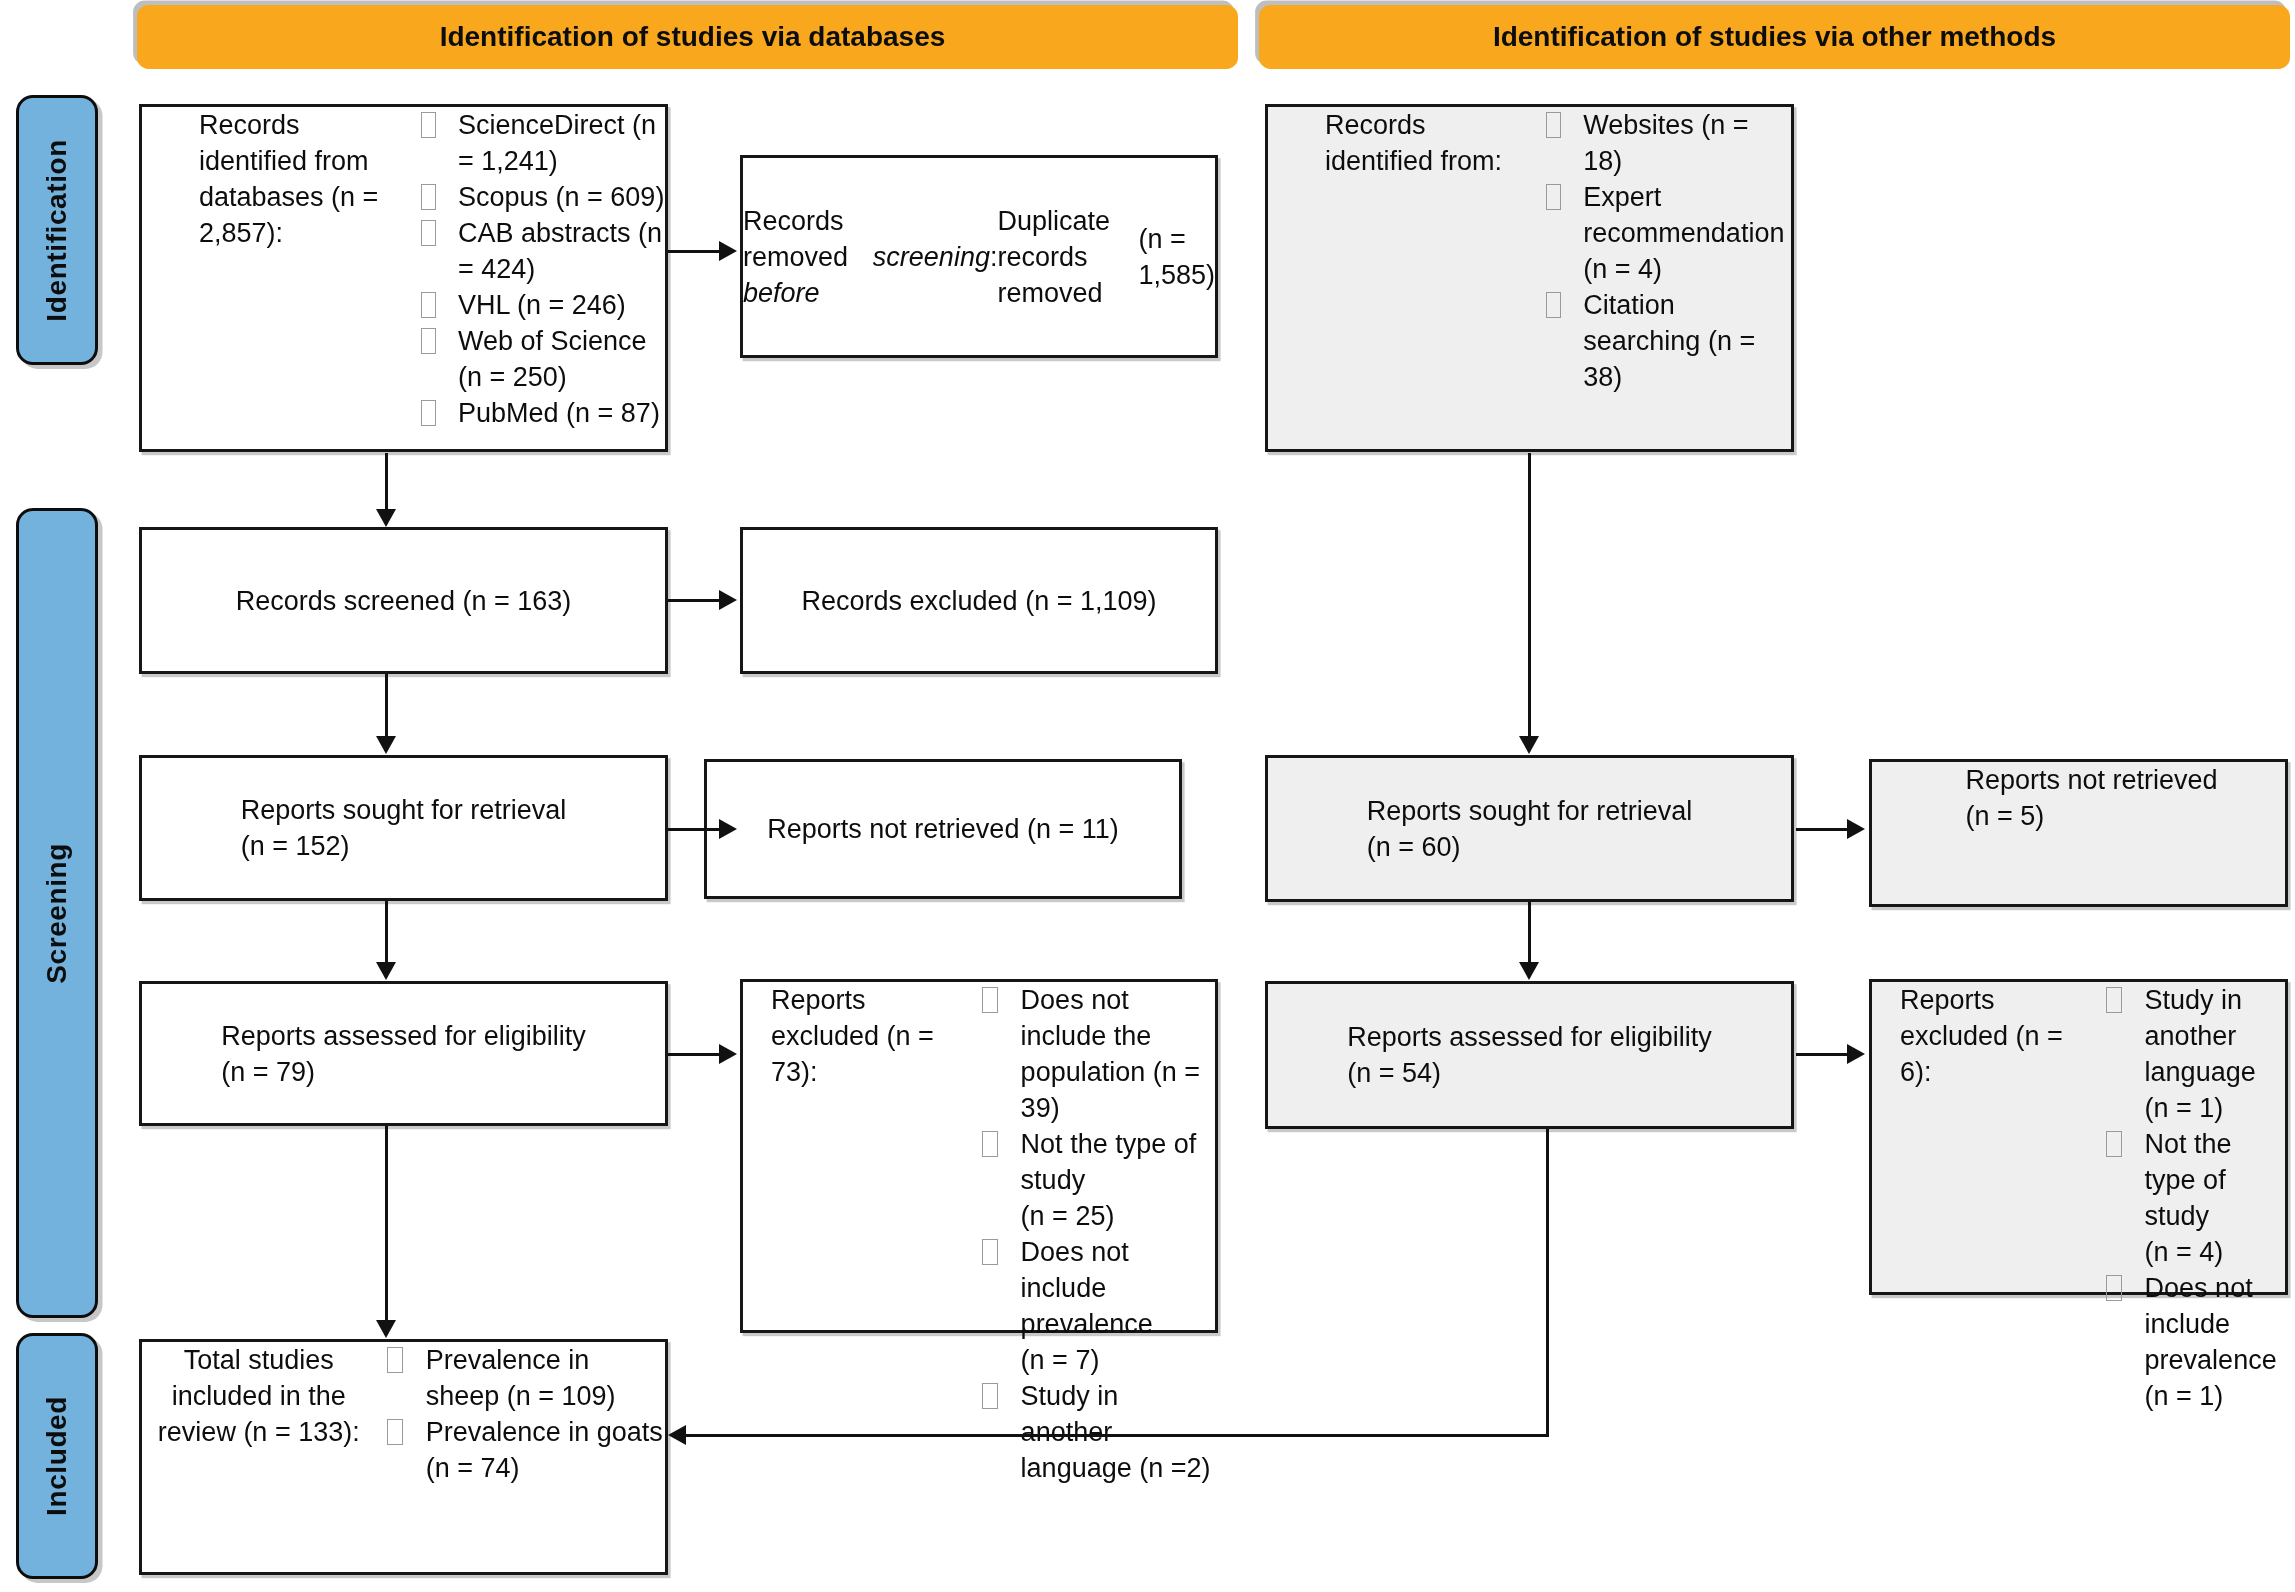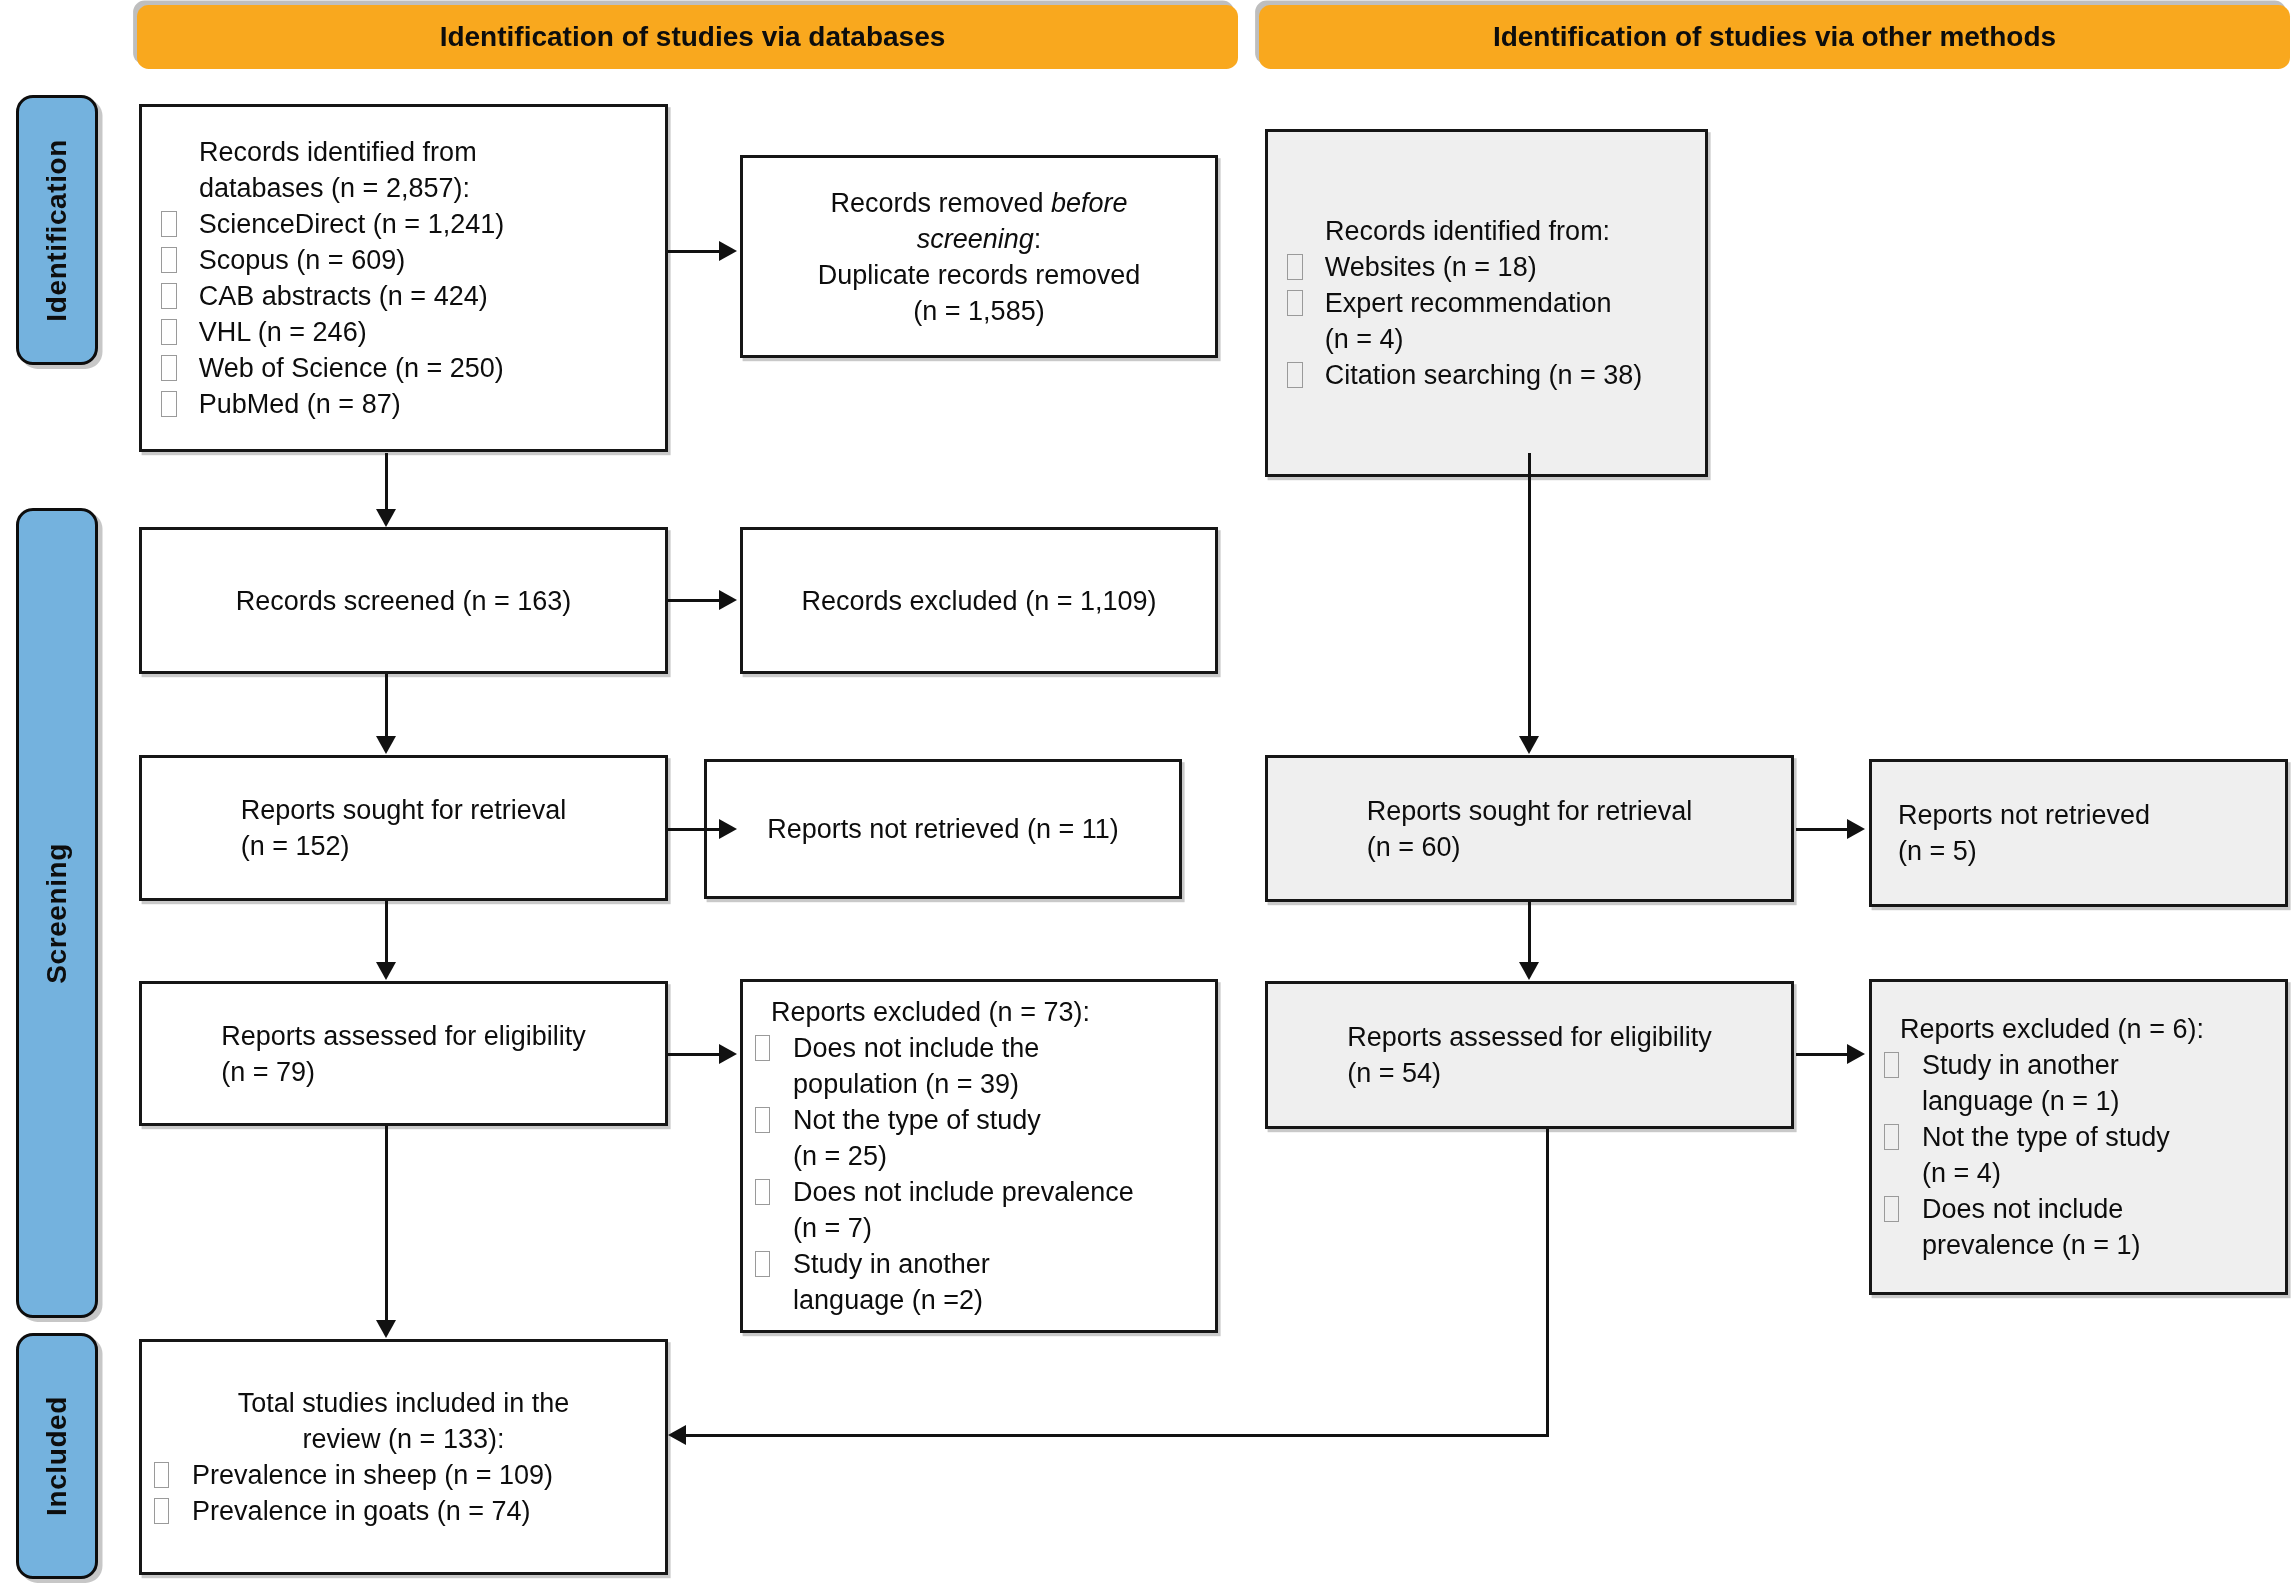--- a/index.html
+++ b/index.html
@@ -35,21 +35,21 @@
     letter-spacing:0.6px;
   }
   
   .box{
     position:absolute;
     background:#ffffff;
     border:3.2px solid #161616;
     box-shadow:2.6px 3.2px 0 rgba(135,135,135,0.45);
     box-sizing:border-box;
     font-size:27px;line-height:36px;
-    display:flex;flex-direction:column;justify-content:center;
+    display:flex;flex-direction:row;justify-content:center;
   }
   .box.gray{background:var(--graybox,#EFEFEF);}
   .center{align-items:center;}
   .pre{white-space:pre-line;}
   .it{font-style:italic;}
   .title-indent{margin-left:57px;}
   .title-indent-sm{margin-left:28px;}
   ul.items{list-style:none;margin:0;padding:0;}
   ul.items li{display:flex;align-items:flex-start;}
   .tofu{
@@ -196,21 +196,21 @@
           <span class="tofu"></span>
           <span class="pre">Prevalence in sheep (n = 109)</span>
         </li>
       <li>
           <span class="tofu"></span>
           <span class="pre">Prevalence in goats (n = 74)</span>
         </li>
     </ul>
   </div>
 
-  <div class="box gray" style="left:1265px;top:104px;width:443px;height:348px;margin-top:25px;">
+  <div class="box gray" style="left:1265px;top:104px;width:529px;height:348px;">
     <div class="pre title-indent">Records identified from:</div>
     <ul class="items pad-b1">
       <li>
           <span class="tofu"></span>
           <span class="pre">Websites (n = 18)</span>
         </li>
       <li>
           <span class="tofu"></span>
           <span class="pre">Expert recommendation
 (n = 4)</span>

